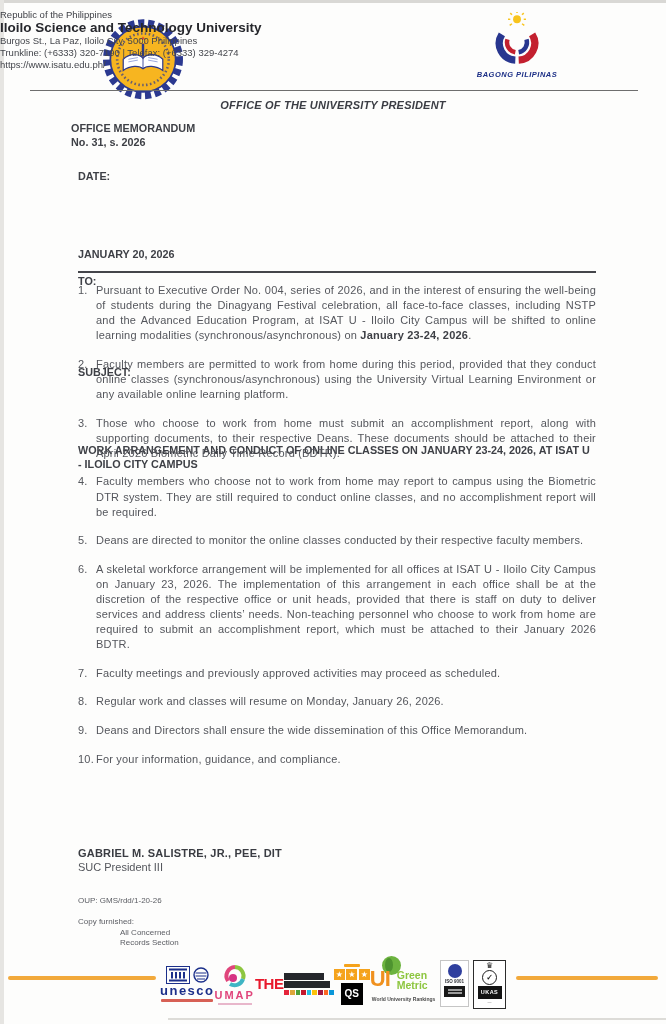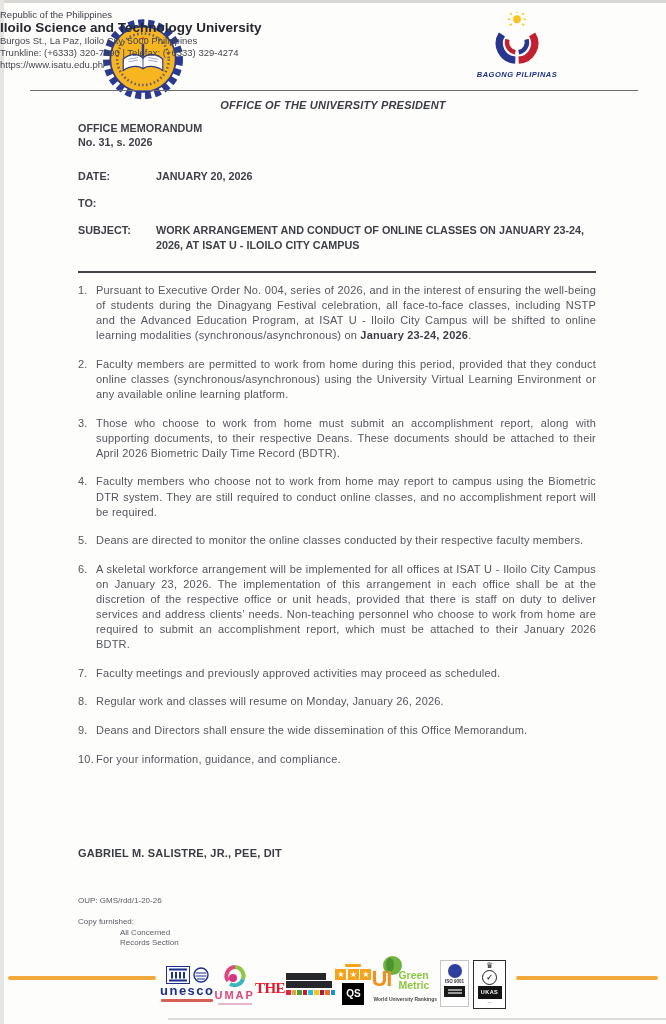--- a/index.html
+++ b/index.html
@@ -14,24 +14,24 @@
   .lh-republic{font-size:9.5px;color:#3f4147;}
   .lh-univ{font-size:13.5px;font-weight:bold;color:#26272c;line-height:14px;}
   .lh-line{font-size:9.5px;color:#44464c;}
   .seal{position:absolute;top:18px;left:100px;width:88px;height:80px;}
   .bagong{position:absolute;top:12px;left:458px;width:118px;text-align:center;}
   .bagong-caption{font-size:7.5px;font-weight:bold;font-style:italic;color:#1c2f86;letter-spacing:.5px;margin-top:-2px;}
   .header-rule{position:absolute;top:90px;left:30px;width:608px;height:0;border-top:1.6px solid #6e6e6e;}
 
   .office-title{position:absolute;top:99px;left:0;right:0;text-align:center;font-size:11px;font-weight:bold;color:#3b3d44;letter-spacing:.2px;font-style:italic;}
 
-  .memo-head{position:absolute;top:122px;left:78px;font-size:10.8px;font-weight:bold;color:#3e4046;line-height:13.5px;}
+  .memo-head{position:absolute;top:122px;left:71px;font-size:10.8px;font-weight:bold;color:#3e4046;line-height:13.5px;}
 
   .meta{position:absolute;top:169px;left:78px;width:518px;font-size:10.8px;font-weight:bold;color:#3e4046;}
-  .meta-row{display:flex;margin-bottom:13px;line-height:14.2px;}
+  .meta-row{display:flex;margin-bottom:13px;line-height:14.2px;flex-direction:column;}
   .meta-label{width:78px;flex:0 0 78px;}
   .meta-value{flex:1;}
   .subject-rule{position:absolute;top:271px;left:78px;width:518px;height:2px;background:#44454a;}
 
   
   .body-list{position:absolute;top:283px;left:78px;width:518px;font-size:11px;line-height:15.1px;color:#54565c;letter-spacing:.2px;}
   .item{display:flex;margin-bottom:13.5px;}
   .num{flex:0 0 18px;}
   .txt{flex:1;text-align:justify;}
   .txt b{color:#3e4046;}
@@ -51,21 +51,21 @@
   .footer{position:absolute;top:954px;left:160px;width:346px;height:60px;display:flex;justify-content:space-between;align-items:center;}
   .logo{display:flex;flex-direction:column;align-items:center;}
 
   .unesco-row{display:flex;align-items:center;gap:3px;}
   .unesco-word{font-size:13px;font-weight:bold;color:#1b2f8a;letter-spacing:1.5px;line-height:13px;}
   .unesco-sub{width:52px;height:2.5px;background:#d76055;margin-top:2px;border-radius:1px;}
 
   .umap-word{font-size:11px;font-weight:bold;color:#e0457b;letter-spacing:2px;line-height:11px;margin-top:1px;}
   .umap-sub{width:34px;height:2px;background:#e8b7cb;margin-top:2px;}
 
-  .the-row{display:flex;align-items:flex-end;gap:1px;font-family:Liberation Serif, serif;}
+  .the-row{display:flex;align-items:center;gap:1px;}
   .the-word{font-size:15px;font-weight:bold;color:#e8192c;line-height:14px;letter-spacing:-.5px;}
   .the-blocks{display:flex;flex-direction:column;gap:1px;}
   .the-block{background:#25272b;height:7px;}
   .the-b1{width:40px;}
   .the-b2{width:46px;}
   .sdg-row{display:flex;gap:1px;margin-top:1px;}
   .sdg{width:4.6px;height:4.6px;}
 
   .qs-top{width:16px;height:3px;background:#f5a31c;border-radius:1px;margin-bottom:2px;}
   .qs-stars{display:flex;gap:1.5px;}
@@ -205,20 +205,21 @@
       <div class="txt">Deans and Directors shall ensure the wide dissemination of this Office Memorandum.</div>
     </div>
     <div class="item">
       <span class="num">10.</span>
       <div class="txt">For your information, guidance, and compliance.</div>
     </div>
   </div>
 
   <div class="signature">
     <div class="sig-name">GABRIEL M. SALISTRE, JR., PEE, DIT</div>
+    <div class="sig-title">SUC President III</div>
   </div>
 
   <div class="oup">OUP: GMS/rdd/1-20-26</div>
 
   <div class="copy">
     <div>Copy furnished:</div>
     <div class="copy-indent">All Concerned</div>
     <div class="copy-indent">Records Section</div>
   </div>
 

